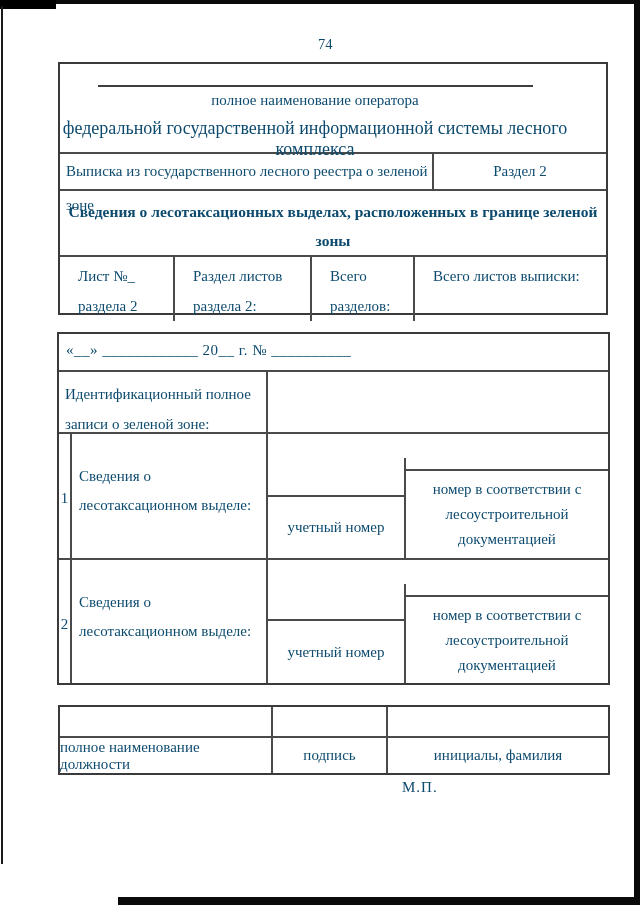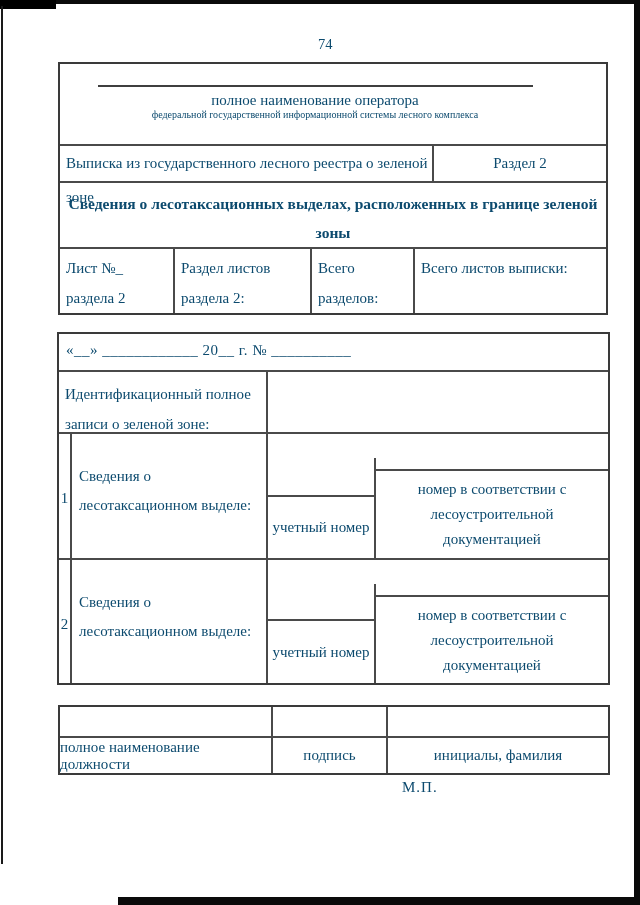--- a/index.html
+++ b/index.html
@@ -22,43 +22,43 @@
   .row{box-sizing:border-box;display:flex;}
   .bb{border-bottom:2px solid #4a4a4a;}
   .br{border-right:2px solid #4a4a4a;}
   .cell{box-sizing:border-box;}
 
   
   .t1{left:58px;top:62px;width:550px;height:253px;}
   .t1-rowA{height:88px;display:block;padding-right:36px;text-align:center;}
   .sig-line{width:435px;margin:21px auto 0 auto;border-top:2px solid #3f3f3f;}
   .t1-cap1{margin-top:5px;font-size:15px;}
-  .t1-cap2{font-size:10px;}
+  .t1-cap2{margin-top:9px;font-size:18px;}
   .t1-rowB{height:37px;}
   .t1-extract{width:374px;font-size:15px;line-height:34px;padding-left:6px;}
   .t1-section{flex:1;font-size:15px;display:flex;align-items:center;justify-content:center;}
   .t1-rowC{height:62px;display:block;text-align:center;font-weight:bold;font-size:15.5px;line-height:29px;padding-top:6px;}
   .t1-rowD{flex:1;font-size:15px;line-height:30px;}
-  .t1-rowD .cell{padding:4px 2px 0 6px;}
+  .t1-rowD .cell{padding:4px 2px 0 18px;}
   .t1-d1{width:115px;}
   .t1-d2{width:137px;}
   .t1-d3{width:103px;}
   .t1-d4{flex:1;}
 
   
   .t2{left:57px;top:332px;width:553px;height:353px;}
   .t2-date{height:36px;font-size:15px;line-height:33px;padding-left:7px;display:block;letter-spacing:0.5px;}
   .t2-idrow{height:62px;}
   .t2-idlabel{width:209px;font-size:15px;line-height:30px;padding:7px 2px 0 6px;}
   .t2-idvalue{flex:1;}
   .t2-rec{height:126px;}
   .t2-rec2{flex:1;}
   .t2-num{width:13px;font-size:15px;text-align:center;padding-top:56px;}
   .t2-label{width:196px;font-size:15px;line-height:29px;padding:28px 2px 0 7px;}
-  .t2-mid{width:108px;display:flex;flex-direction:column;margin-top:24px;}
+  .t2-mid{width:138px;display:flex;flex-direction:column;margin-top:24px;}
   .t2-right{flex:1;display:flex;flex-direction:column;}
   .subtop{height:37px;border-bottom:2px solid #4a4a4a;}
   .subtop2{height:35px;border-bottom:2px solid #4a4a4a;}
   .subbottom{flex:1;display:flex;align-items:center;justify-content:center;font-size:15px;}
   .subbottom-multi{flex:1;display:flex;flex-direction:column;align-items:center;justify-content:center;font-size:15px;line-height:25px;text-align:center;}
 
   
   .t3{left:58px;top:705px;width:552px;height:70px;}
   .t3-empty{height:31px;}
   .t3-labels{flex:1;font-size:15px;}

